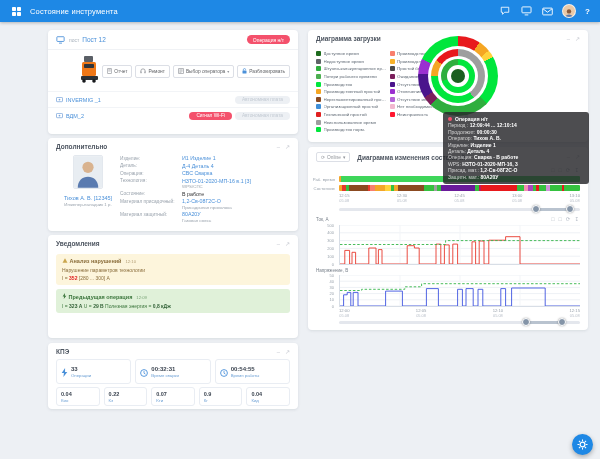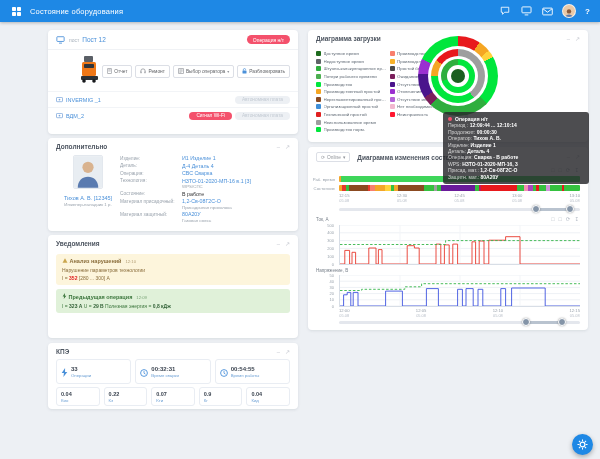--- a/index.html
+++ b/index.html
@@ -132,21 +132,21 @@
     <span class="abar-ic">
       <svg width="9" height="9" viewBox="0 0 9 9">
           <g fill="#fff">
             <rect x="0" y="0" width="4" height="4" rx="0.8"></rect>
             <rect x="5" y="0" width="4" height="4" rx="0.8"></rect>
             <rect x="0" y="5" width="4" height="4" rx="0.8"></rect>
             <rect x="5" y="5" width="4" height="4" rx="0.8"></rect>
           </g>
         </svg>
     </span>
-    <span class="appbar-title">Состояние оборудования</span>
+    <span class="appbar-title">Состояние инструмента</span>
     <span class="appbar-right">
       <span class="abar-ic">
         <svg width="10" height="10" viewBox="0 0 12 12">
             <path d="M1.5 1.5h9v6h-5l-2.5 2.5v-2.5h-1.5z" fill="none" stroke="#fff" stroke-width="1"></path>
           </svg>
       </span>
       <span class="abar-ic">
         <svg width="11" height="10" viewBox="0 0 12 11">
             <rect x="1" y="1" width="10" height="6.5" rx="0.8" fill="none" stroke="#fff" stroke-width="1"></rect>
             <line x1="4" y1="9.8" x2="8" y2="9.8" stroke="#fff" stroke-width="1"></line>

